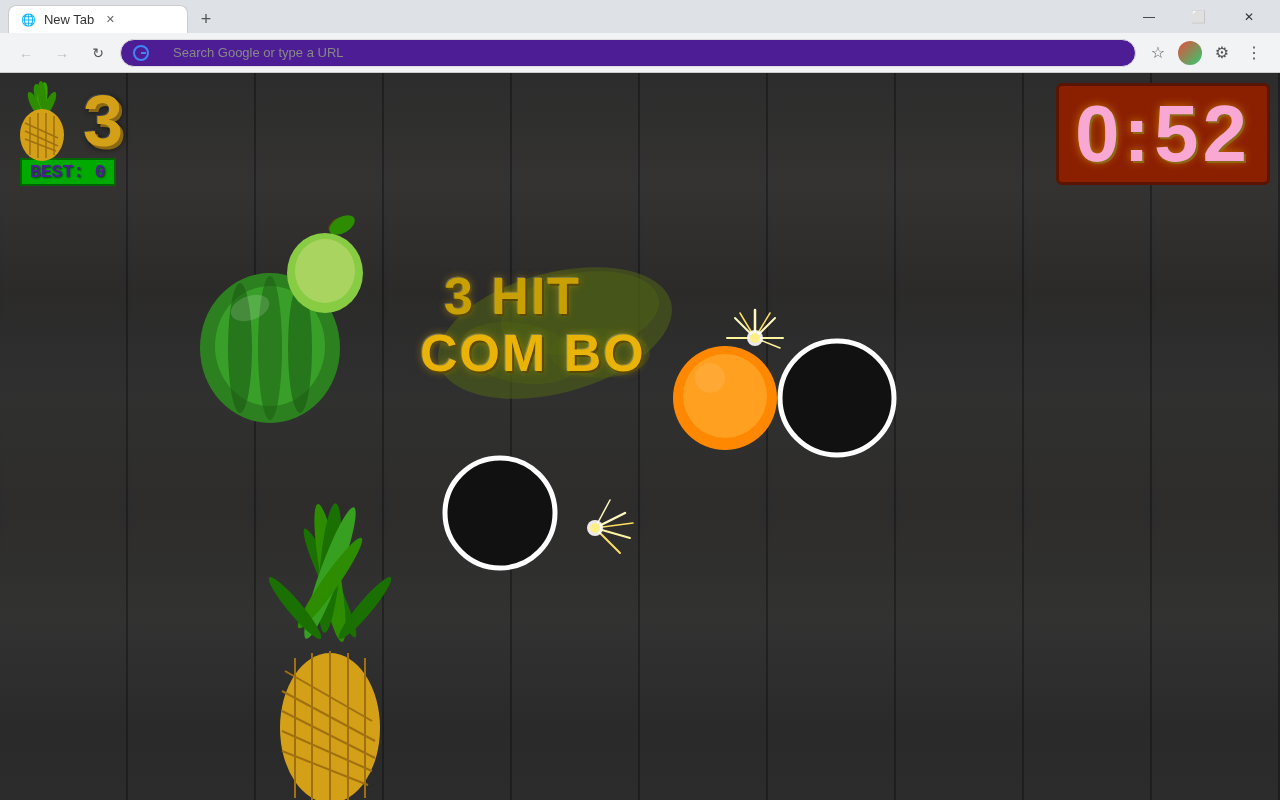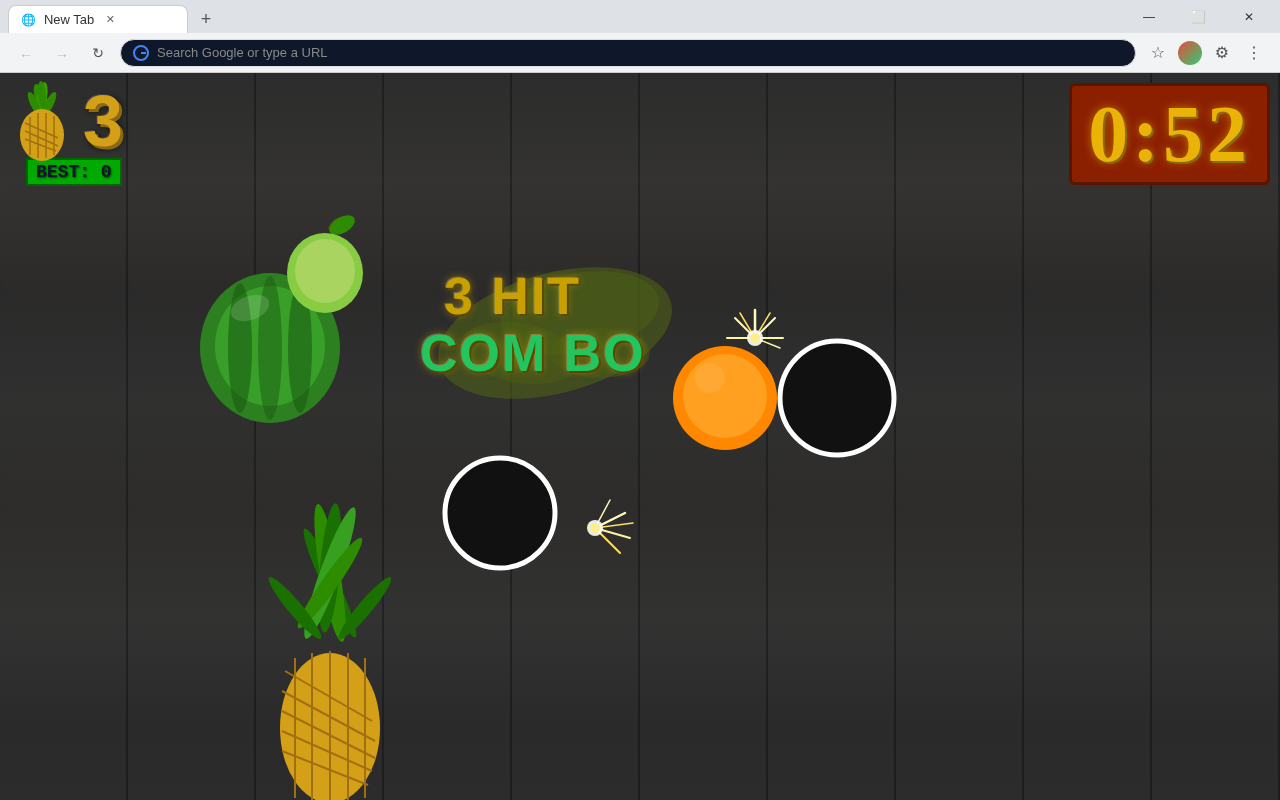--- a/index.html
+++ b/index.html
@@ -81,26 +81,26 @@
       border-radius: 50%;
       display: flex; align-items: center; justify-content: center;
       cursor: pointer;
       color: #555;
       font-size: 14px;
     }
     .nav-btn.disabled { color: #bbb; cursor: default; }
     .url-bar {
       flex: 1;
       height: 28px;
-      background: #0f172a;
+      background: #4c1d95;
       border-radius: 14px;
       display: flex;
       align-items: center;
       padding: 0 12px;
-      gap: 8px;
+      gap: 24px;
       border: 1px solid #ddd;
       font-size: 13px;
       color: #333;
     }
     .google-g {
       width: 16px; height: 16px;
       display: flex; align-items: center; justify-content: center;
       font-size: 13px; font-weight: bold;
     }
     .toolbar-icons {
@@ -169,23 +169,23 @@
       font-size: 72px;
       font-weight: bold;
       color: #d4a017;
       text-shadow: 3px 3px 0 #8B6914, -1px -1px 0 #fff2, 2px 2px 6px rgba(0,0,0,0.8);
       font-family: 'Arial Black', Arial, sans-serif;
       line-height: 1;
     }
     .best-score {
       position: absolute;
       top: 85px;
-      left: 26px;
+      left: 20px;
       background: #00aa00;
-      color: #0f172a;
+      color: #4c1d95;
       font-size: 18px;
       font-weight: bold;
       padding: 2px 8px;
       border: 2px solid #006600;
       font-family: 'Courier New', monospace;
       text-shadow: 1px 1px 2px #004400;
     }
 
     
     .timer-display {
@@ -194,22 +194,22 @@
       right: 10px;
       background: #8B2000;
       border: 3px solid #5a1500;
       border-radius: 6px;
       padding: 8px 16px;
       z-index: 10;
     }
     .timer-text {
       font-size: 80px;
       font-weight: bold;
-      color: #eab308;
-      font-family: Liberation Serif, serif;
+      color: #f9a8d4;
+      font-family: Liberation Sans, sans-serif;
       text-shadow: 2px 2px 0 #8B6914, 0 0 10px rgba(255,200,0,0.5);
       line-height: 1;
       letter-spacing: 4px;
     }
 
     
     .combo-display {
       position: absolute;
       top: 195px;
       left: 420px;
@@ -222,21 +222,21 @@
       color: #c8a000;
       font-family: 'Arial Black', Arial, sans-serif;
       text-shadow: 2px 2px 0 #5a4a00, -1px -1px 0 #fff3, 0 0 8px rgba(200,160,0,0.6);
       line-height: 1.1;
       letter-spacing: 2px;
       margin-left: 24px;
     }
     .combo-line2 {
       font-size: 52px;
       font-weight: bold;
-      color: #22c55e;
+      color: #eab308;
       font-family: 'Arial Black', Arial, sans-serif;
       text-shadow: 2px 2px 0 #5a4a00, -1px -1px 0 #fff3, 0 0 8px rgba(200,160,0,0.6);
       line-height: 1.1;
       letter-spacing: 2px;
     }
 
     
     .splat {
       position: absolute;
       top: 150px;

